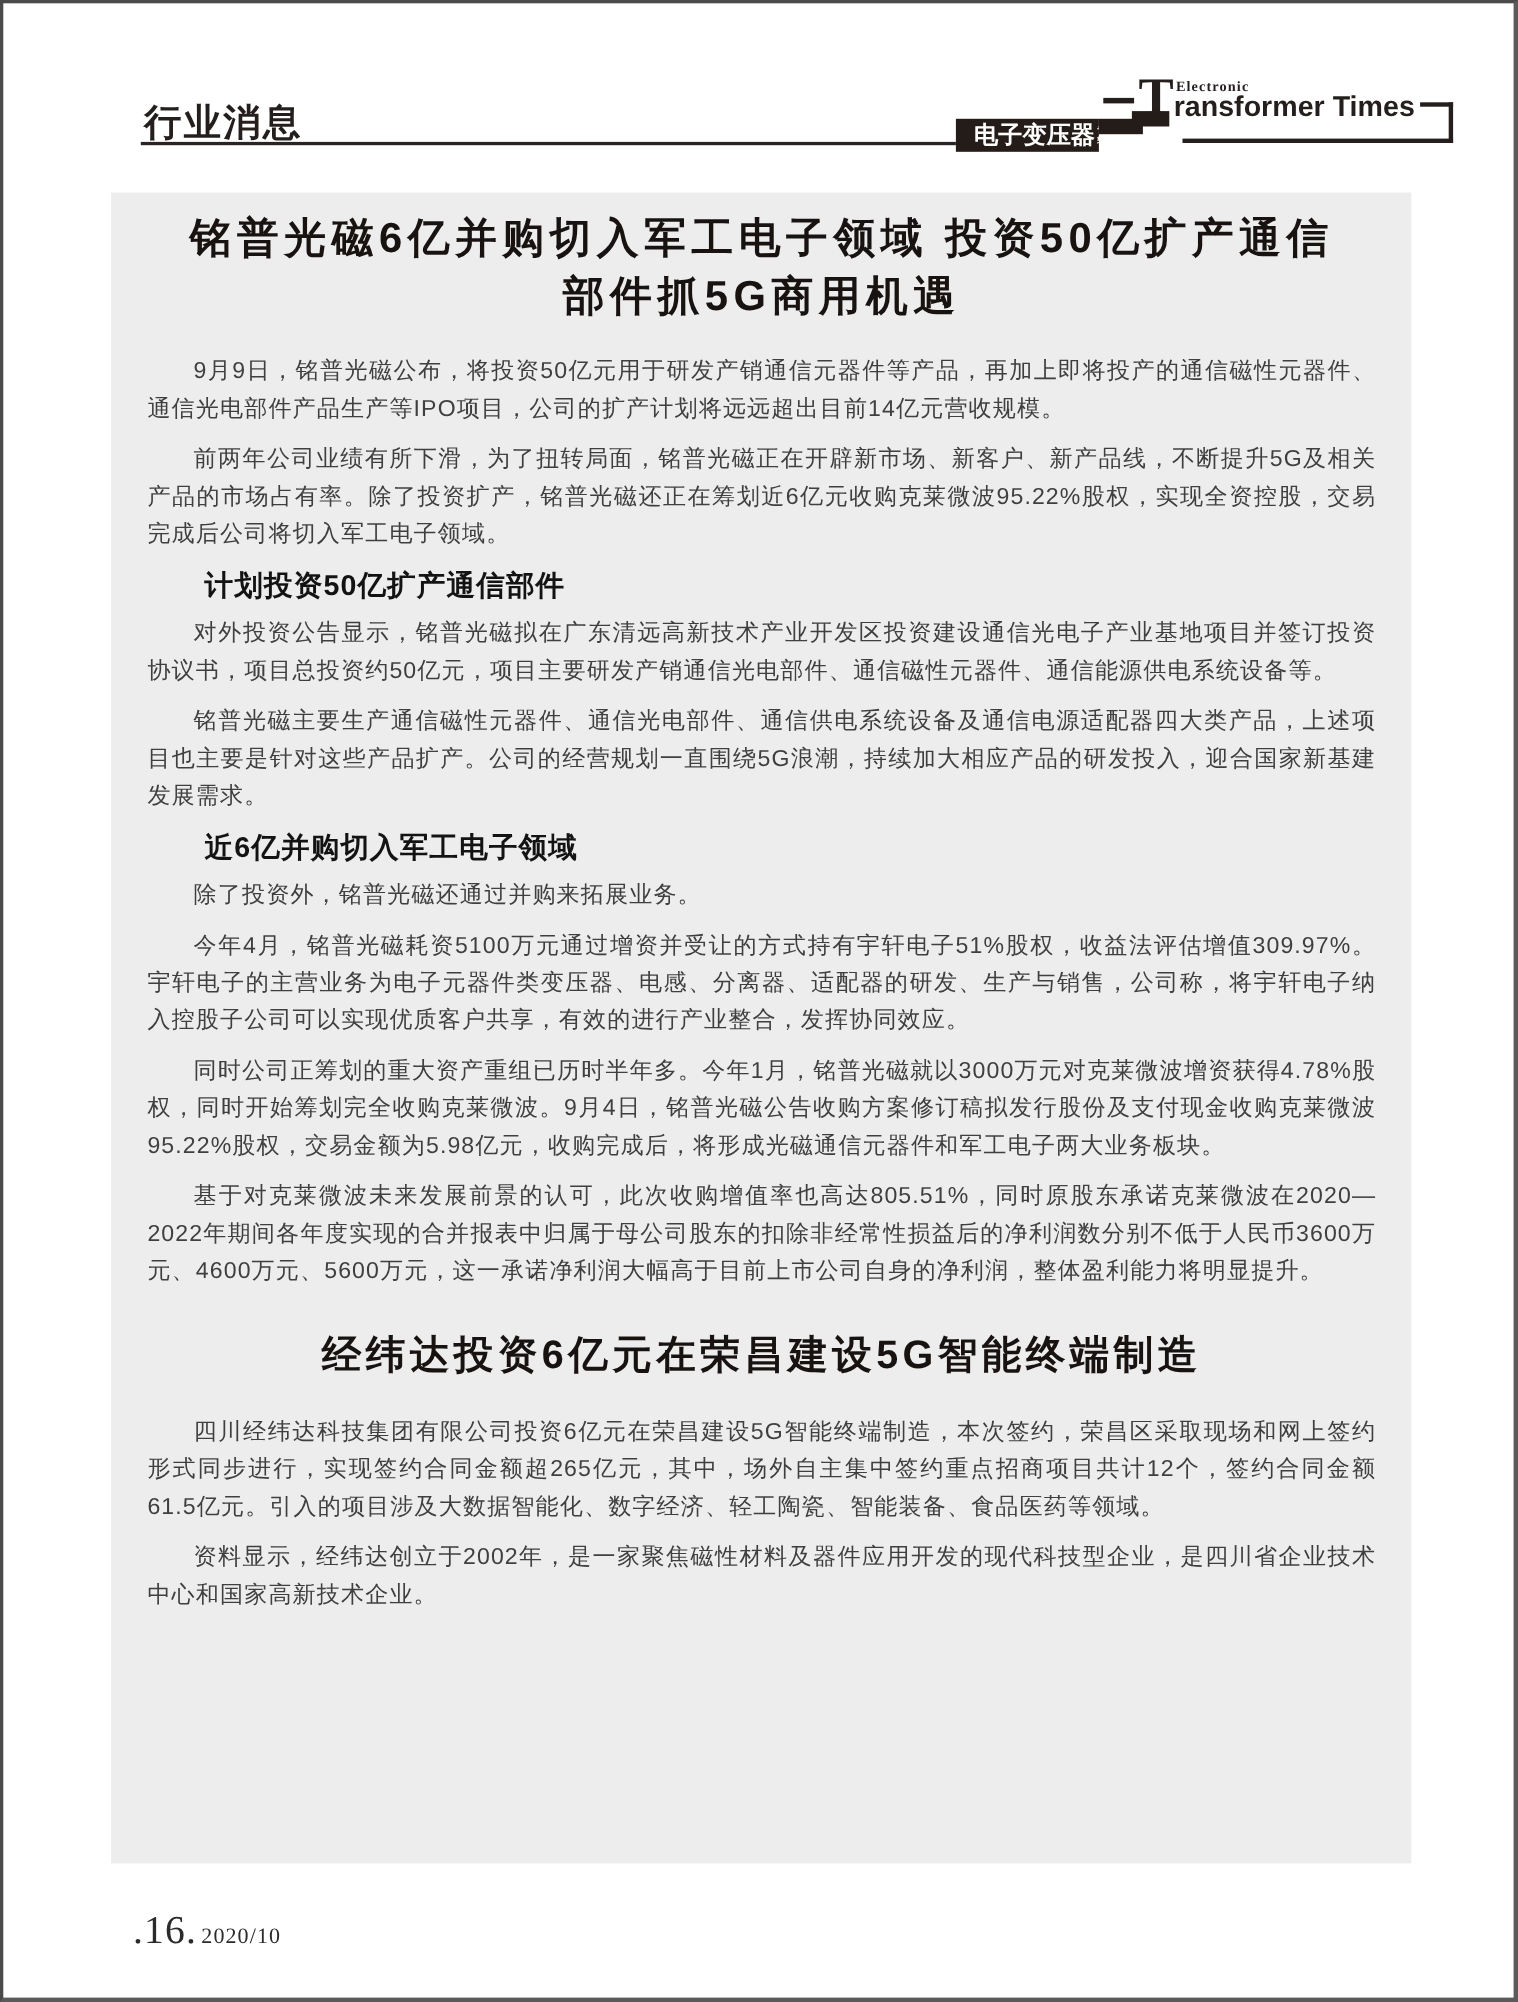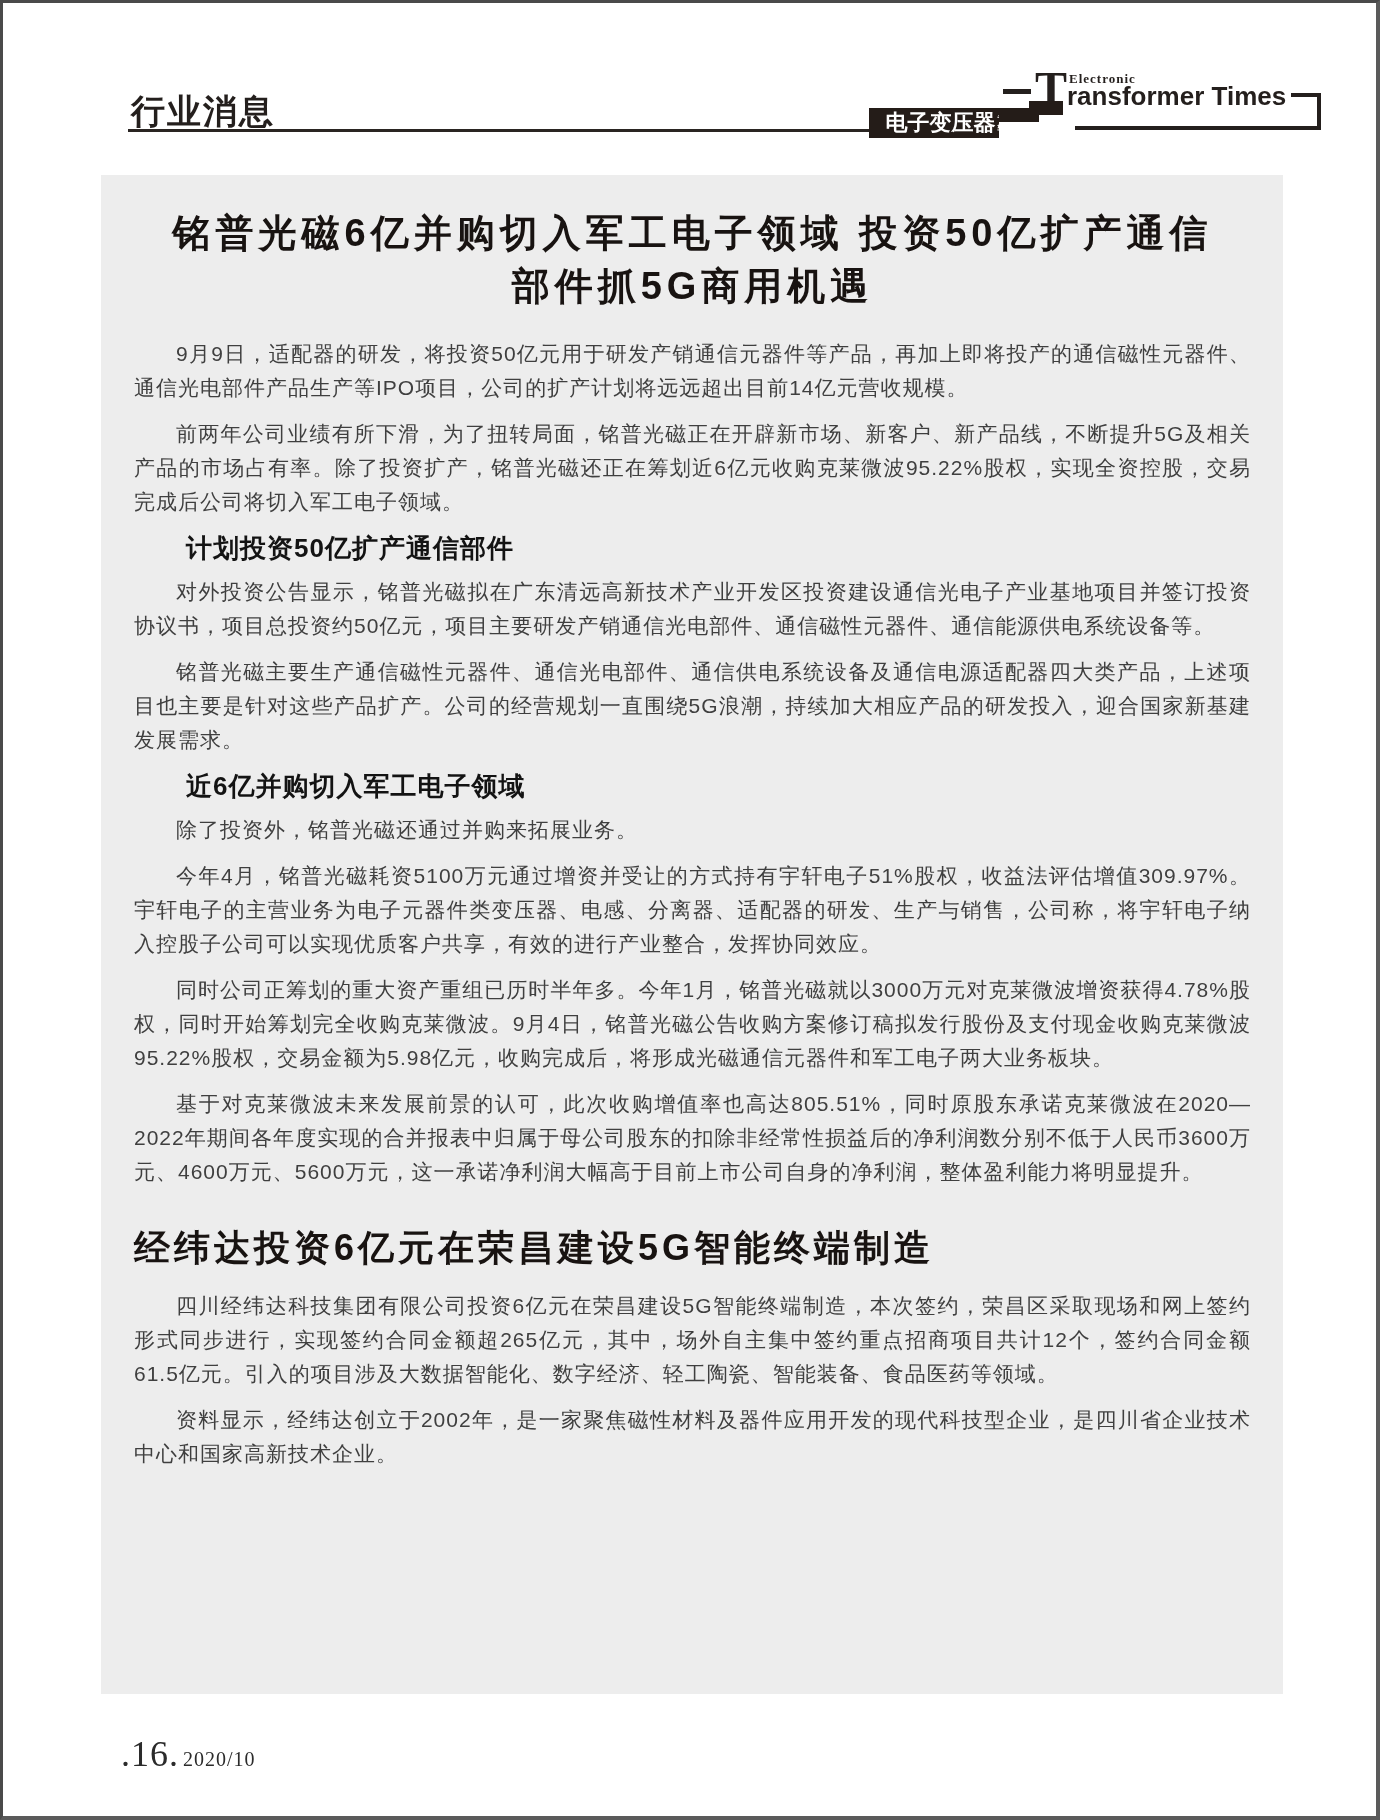--- a/index.html
+++ b/index.html
@@ -78,21 +78,21 @@
   .mh-step2 {
     position:absolute; left:1026px; top:98px;
     width:34px; height:14px; background:#241c18;
   }
 
   
   .panel {
     position:absolute; left:98px; top:172px;
     width:1182px; height:1519px;
     background:#ededed;
-    padding:32px 32px 0 33px;
+    padding:16px 32px 0 33px;
   }
 
   .a1-title {
     text-align:center; color:#181311;
     font-size:38px; font-weight:bold; line-height:53px; letter-spacing:5px;
     margin-bottom:24px;
   }
 
   .panel p {
     font-size:21px; color:#3f3f3f; line-height:34px; letter-spacing:1px;
@@ -100,23 +100,23 @@
     margin-bottom:12px;
   }
 
   .subhead {
     font-size:26px; font-weight:bold; color:#131313;
     line-height:34px; text-indent:2em; letter-spacing:1px;
     margin:8px 0 10px 0;
   }
 
   .a2-title {
-    color:#181311;
+    text-align:center; color:#181311;
     font-size:36px; font-weight:bold; line-height:50px; letter-spacing:4px;
-    margin:34px 0 16px 0;
+    margin:34px 0 28px 0;
   }
 
   
   .footer {
     position:absolute; left:118px; top:1730px;
     font-family:"Liberation Serif", serif; color:#2b2b2b;
     display:flex; align-items:baseline; gap:4px;
   }
   .footer .pgnum { font-size:36px; letter-spacing:1px; }
   .footer .issue { font-size:20px; letter-spacing:1px; }
@@ -146,21 +146,21 @@
   <div class="mh-step1"></div>
   <div class="mh-step2"></div>
 
   <div class="panel">
 
     <div class="a1-title">
       <div>铭普光磁6亿并购切入军工电子领域 投资50亿扩产通信</div>
       <div>部件抓5G商用机遇</div>
     </div>
 
-    <p>9月9日，适配器的研发，将投资50亿元用于研发产销通信元器件等产品，再加上即将投产的通信磁性元器件、通信光电部件产品生产等IPO项目，公司的扩产计划将远远超出目前14亿元营收规模。</p>
+    <p>9月9日，铭普光磁公布，将投资50亿元用于研发产销通信元器件等产品，再加上即将投产的通信磁性元器件、通信光电部件产品生产等IPO项目，公司的扩产计划将远远超出目前14亿元营收规模。</p>
     <p>前两年公司业绩有所下滑，为了扭转局面，铭普光磁正在开辟新市场、新客户、新产品线，不断提升5G及相关产品的市场占有率。除了投资扩产，铭普光磁还正在筹划近6亿元收购克莱微波95.22%股权，实现全资控股，交易完成后公司将切入军工电子领域。</p>
 
     <div class="subhead">计划投资50亿扩产通信部件</div>
 
     <p>对外投资公告显示，铭普光磁拟在广东清远高新技术产业开发区投资建设通信光电子产业基地项目并签订投资协议书，项目总投资约50亿元，项目主要研发产销通信光电部件、通信磁性元器件、通信能源供电系统设备等。</p>
     <p>铭普光磁主要生产通信磁性元器件、通信光电部件、通信供电系统设备及通信电源适配器四大类产品，上述项目也主要是针对这些产品扩产。公司的经营规划一直围绕5G浪潮，持续加大相应产品的研发投入，迎合国家新基建发展需求。</p>
 
     <div class="subhead">近6亿并购切入军工电子领域</div>
 
     <p>除了投资外，铭普光磁还通过并购来拓展业务。</p>

